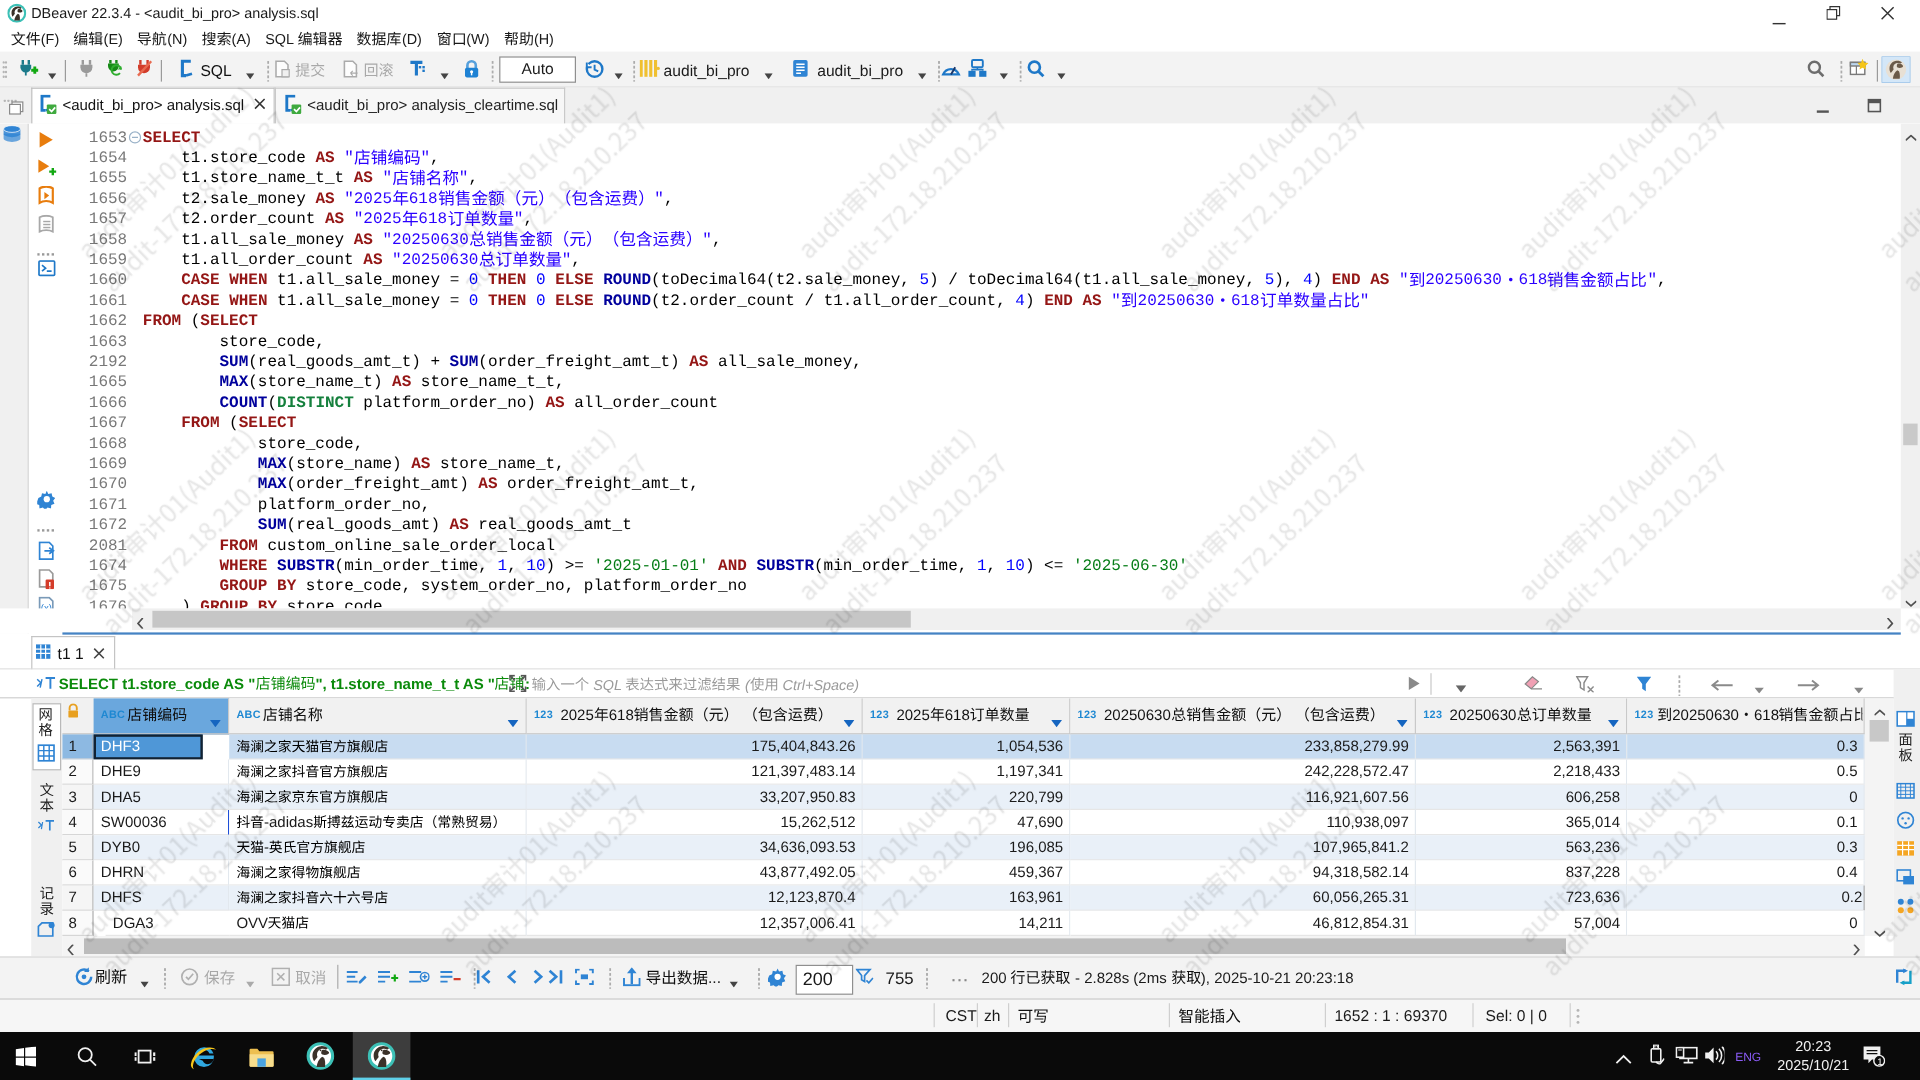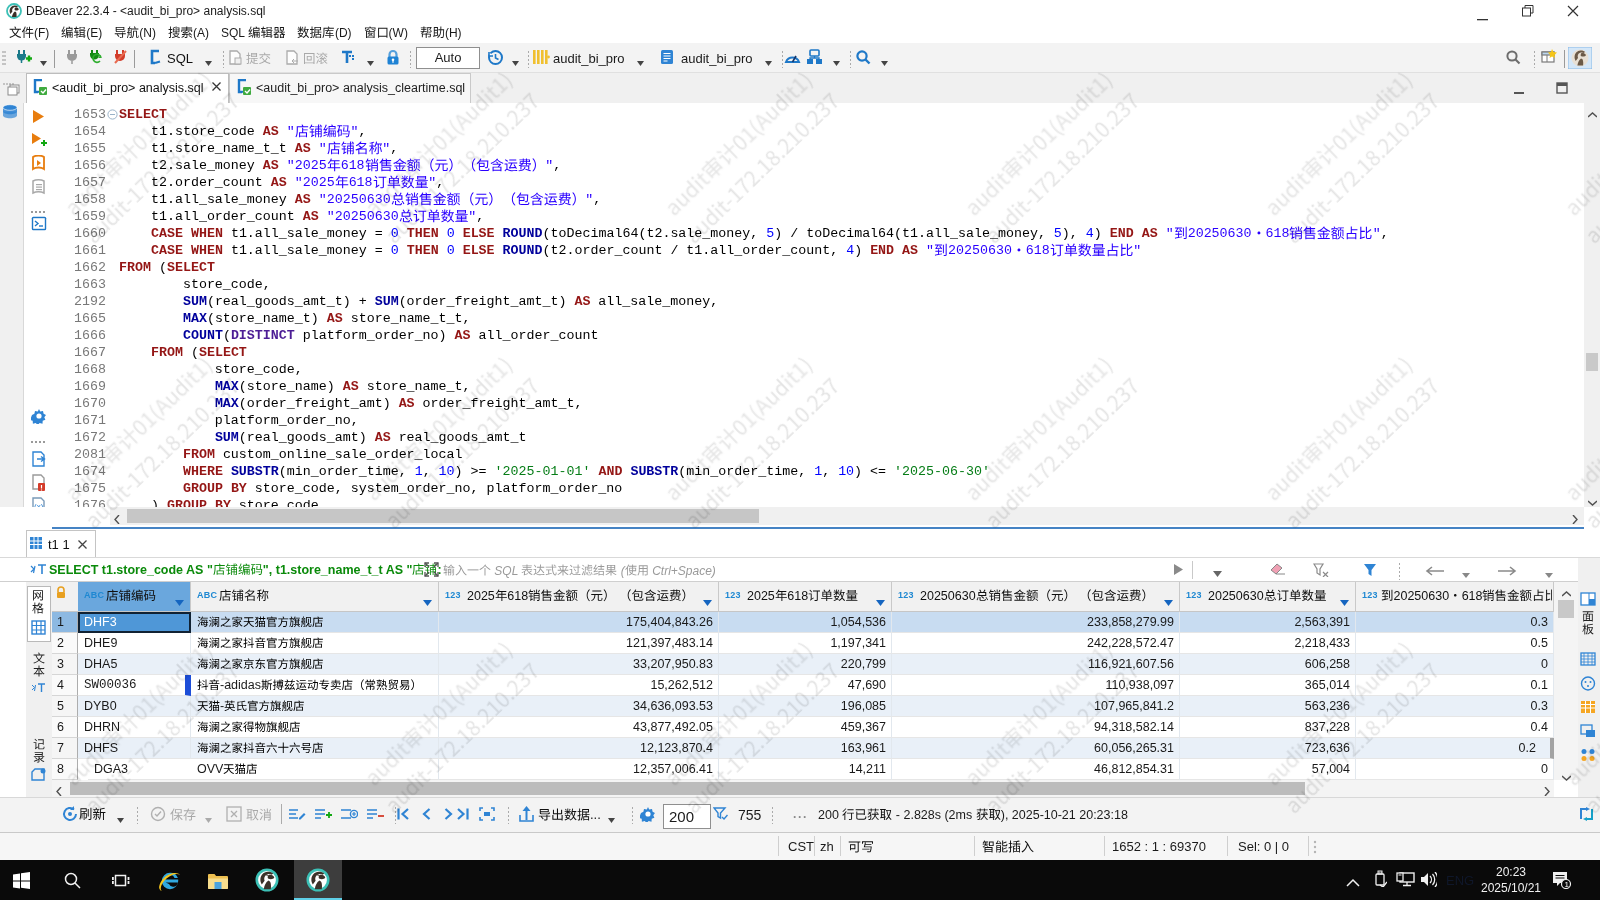--- a/index.html
+++ b/index.html
@@ -441,21 +441,21 @@
             <use href="#g5355" x="1000"></use>
             <use href="#g6570" x="2000"></use>
             <use href="#g91cf" x="3000"></use>
             <use href="#g5360" x="4000"></use>
             <use href="#g6bd4" x="5000"></use>
           </svg>"</span></div>
       <div style="height:17px;line-height:17px;white-space:pre"><b style="color:#941615">FROM</b> (<b style="color:#941615">SELECT</b></div>
       <div style="height:17px;line-height:17px;white-space:pre">        store_code,</div>
       <div style="height:17px;line-height:17px;white-space:pre">        <b style="color:#00009c">SUM</b>(real_goods_amt_t) + <b style="color:#00009c">SUM</b>(order_freight_amt_t) <b style="color:#941615">AS</b> all_sale_money,</div>
       <div style="height:17px;line-height:17px;white-space:pre">        <b style="color:#00009c">MAX</b>(store_name_t) <b style="color:#941615">AS</b> store_name_t_t,</div>
-      <div style="height:17px;line-height:17px;white-space:pre">        <b style="color:#00009c">COUNT</b>(<b style="color:#4c1d95">DISTINCT</b> platform_order_no) <b style="color:#941615">AS</b> all_order_count</div>
+      <div style="height:17px;line-height:17px;white-space:pre">        <b style="color:#00009c">COUNT</b>(<b style="color:#15803d">DISTINCT</b> platform_order_no) <b style="color:#941615">AS</b> all_order_count</div>
       <div style="height:17px;line-height:17px;white-space:pre">    <b style="color:#941615">FROM</b> (<b style="color:#941615">SELECT</b></div>
       <div style="height:17px;line-height:17px;white-space:pre">            store_code,</div>
       <div style="height:17px;line-height:17px;white-space:pre">            <b style="color:#00009c">MAX</b>(store_name) <b style="color:#941615">AS</b> store_name_t,</div>
       <div style="height:17px;line-height:17px;white-space:pre">            <b style="color:#00009c">MAX</b>(order_freight_amt) <b style="color:#941615">AS</b> order_freight_amt_t,</div>
       <div style="height:17px;line-height:17px;white-space:pre">            platform_order_no,</div>
       <div style="height:17px;line-height:17px;white-space:pre">            <b style="color:#00009c">SUM</b>(real_goods_amt) <b style="color:#941615">AS</b> real_goods_amt_t</div>
       <div style="height:17px;line-height:17px;white-space:pre">        <b style="color:#941615">FROM</b> custom_online_sale_order_local</div>
       <div style="height:17px;line-height:17px;white-space:pre">        <b style="color:#941615">WHERE</b> <b style="color:#00009c">SUBSTR</b>(min_order_time, <span style="color:#0000ff">1</span>, <span style="color:#0000ff">10</span>) &gt;= <span style="color:#067d17">'2025-01-01'</span> <b style="color:#941615">AND</b> <b style="color:#00009c">SUBSTR</b>(min_order_time, <span style="color:#0000ff">1</span>, <span style="color:#0000ff">10</span>) &lt;= <span style="color:#067d17">'2025-06-30'</span></div>
       <div style="height:17px;line-height:17px;white-space:pre">        <b style="color:#941615">GROUP</b> <b style="color:#941615">BY</b> store_code, system_order_no, platform_order_no</div>
       <div style="height:17px;line-height:17px;white-space:pre">    ) <b style="color:#941615">GROUP</b> <b style="color:#941615">BY</b> store_code</div>
@@ -706,21 +706,21 @@
       <use href="#gb7" x="0"></use>
     </svg>618<svg class="cj" style="vertical-align:-1.50px;" width="75.00" height="12.50" viewBox="0 -880 6000 1000" fill="#111">
       <use href="#g9500" x="0"></use>
       <use href="#g552e" x="1000"></use>
       <use href="#g91d1" x="2000"></use>
       <use href="#g989d" x="3000"></use>
       <use href="#g5360" x="4000"></use>
       <use href="#g6bd4" x="5000"></use>
     </svg></span>
 <div class="abs" style="left:52px;top:612px;width:26px;height:21px;background:#8db9e2;border-right:1px solid #adadad;border-bottom:1px solid #d6d6d6;text-align:left;padding-left:5px;line-height:21px;font-size:12.5px">1</div>
-<div class="abs" style="left:78px;top:612px;width:113px;height:21px;background:#c8dcf1;border-right:1px solid #e2e8ee;border-bottom:1px solid #e6e6e6;line-height:20px;font-size:12.5px;overflow:hidden;white-space:nowrap;background:#4f97d7;outline:2px solid #112233;outline-offset:-2px;color:#fff;padding-left:6px;">DHF3</div>
+<div class="abs" style="left:78px;top:612px;width:91px;height:21px;background:#c8dcf1;border-right:1px solid #e2e8ee;border-bottom:1px solid #e6e6e6;line-height:20px;font-size:12.5px;overflow:hidden;white-space:nowrap;background:#4f97d7;outline:2px solid #112233;outline-offset:-2px;color:#fff;padding-left:6px;">DHF3</div>
 <div class="abs" style="left:191px;top:612px;width:248px;height:21px;background:#c8dcf1;border-right:1px solid #e2e8ee;border-bottom:1px solid #e6e6e6;line-height:20px;font-size:12.5px;overflow:hidden;white-space:nowrap;padding-left:6px;"><svg class="cj" style="vertical-align:-1.38px;" width="126.50" height="11.50" viewBox="0 -880 11000 1000" fill="#000">
       <use href="#g6d77" x="0"></use>
       <use href="#g6f9c" x="1000"></use>
       <use href="#g4e4b" x="2000"></use>
       <use href="#g5bb6" x="3000"></use>
       <use href="#g5929" x="4000"></use>
       <use href="#g732b" x="5000"></use>
       <use href="#g5b98" x="6000"></use>
       <use href="#g65b9" x="7000"></use>
       <use href="#g65d7" x="8000"></use>
@@ -766,21 +766,21 @@
       <use href="#g65d7" x="8000"></use>
       <use href="#g8230" x="9000"></use>
       <use href="#g5e97" x="10000"></use>
     </svg></div>
 <div class="abs" style="left:439px;top:654px;width:280px;height:21px;background:#e9f0f8;border-right:1px solid #e2e8ee;border-bottom:1px solid #e6e6e6;line-height:20px;font-size:12.5px;overflow:hidden;white-space:nowrap;text-align:right;padding-right:5px;">33,207,950.83</div>
 <div class="abs" style="left:719px;top:654px;width:173px;height:21px;background:#e9f0f8;border-right:1px solid #e2e8ee;border-bottom:1px solid #e6e6e6;line-height:20px;font-size:12.5px;overflow:hidden;white-space:nowrap;text-align:right;padding-right:5px;">220,799</div>
 <div class="abs" style="left:892px;top:654px;width:288px;height:21px;background:#e9f0f8;border-right:1px solid #e2e8ee;border-bottom:1px solid #e6e6e6;line-height:20px;font-size:12.5px;overflow:hidden;white-space:nowrap;text-align:right;padding-right:5px;">116,921,607.56</div>
 <div class="abs" style="left:1180px;top:654px;width:176px;height:21px;background:#e9f0f8;border-right:1px solid #e2e8ee;border-bottom:1px solid #e6e6e6;line-height:20px;font-size:12.5px;overflow:hidden;white-space:nowrap;text-align:right;padding-right:5px;">606,258</div>
 <div class="abs" style="left:1356px;top:654px;width:198px;height:21px;background:#e9f0f8;border-right:1px solid #e2e8ee;border-bottom:1px solid #e6e6e6;line-height:20px;font-size:12.5px;overflow:hidden;white-space:nowrap;text-align:right;padding-right:5px;">0</div>
 <div class="abs" style="left:52px;top:675px;width:26px;height:21px;background:#fafafa;border-right:1px solid #adadad;border-bottom:1px solid #d6d6d6;text-align:left;padding-left:5px;line-height:21px;font-size:12.5px">4</div>
-<div class="abs" style="left:78px;top:675px;width:113px;height:21px;background:#ffffff;border-right:6px solid #1d4ed8;border-bottom:1px solid #e6e6e6;line-height:20px;font-size:12.5px;overflow:hidden;white-space:nowrap;padding-left:6px;font-family:Liberation Mono, monospace;">SW00036</div>
+<div class="abs" style="left:78px;top:675px;width:113px;height:21px;background:#ffffff;border-right:1px solid #1d4ed8;border-bottom:1px solid #e6e6e6;line-height:20px;font-size:12.5px;overflow:hidden;white-space:nowrap;padding-left:6px;">SW00036</div>
 <div class="abs" style="left:191px;top:675px;width:248px;height:21px;background:#ffffff;border-right:1px solid #e2e8ee;border-bottom:1px solid #e6e6e6;line-height:20px;font-size:12.5px;overflow:hidden;white-space:nowrap;padding-left:6px;"><svg class="cj" style="vertical-align:-1.38px;" width="23.00" height="11.50" viewBox="0 -880 2000 1000" fill="#000">
       <use href="#g6296" x="0"></use>
       <use href="#g97f3" x="1000"></use>
     </svg>-adidas<svg class="cj" style="vertical-align:-1.38px;" width="161.00" height="11.50" viewBox="0 -880 14000 1000" fill="#000">
       <use href="#g65af" x="0"></use>
       <use href="#g640f" x="1000"></use>
       <use href="#g5179" x="2000"></use>
       <use href="#g8fd0" x="3000"></use>
       <use href="#g52a8" x="4000"></use>
       <use href="#g4e13" x="5000"></use>
@@ -847,21 +847,21 @@
       <use href="#g516d" x="6000"></use>
       <use href="#g5341" x="7000"></use>
       <use href="#g516d" x="8000"></use>
       <use href="#g53f7" x="9000"></use>
       <use href="#g5e97" x="10000"></use>
     </svg></div>
 <div class="abs" style="left:439px;top:738px;width:280px;height:21px;background:#e9f0f8;border-right:1px solid #e2e8ee;border-bottom:1px solid #e6e6e6;line-height:20px;font-size:12.5px;overflow:hidden;white-space:nowrap;text-align:right;padding-right:5px;">12,123,870.4</div>
 <div class="abs" style="left:719px;top:738px;width:173px;height:21px;background:#e9f0f8;border-right:1px solid #e2e8ee;border-bottom:1px solid #e6e6e6;line-height:20px;font-size:12.5px;overflow:hidden;white-space:nowrap;text-align:right;padding-right:5px;">163,961</div>
 <div class="abs" style="left:892px;top:738px;width:288px;height:21px;background:#e9f0f8;border-right:1px solid #e2e8ee;border-bottom:1px solid #e6e6e6;line-height:20px;font-size:12.5px;overflow:hidden;white-space:nowrap;text-align:right;padding-right:5px;">60,056,265.31</div>
 <div class="abs" style="left:1180px;top:738px;width:176px;height:21px;background:#e9f0f8;border-right:1px solid #e2e8ee;border-bottom:1px solid #e6e6e6;line-height:20px;font-size:12.5px;overflow:hidden;white-space:nowrap;text-align:right;padding-right:5px;">723,636</div>
-<div class="abs" style="left:1356px;top:738px;width:198px;height:21px;background:#e9f0f8;border-right:4px solid #a3a3a3;border-bottom:1px solid #e6e6e6;line-height:20px;font-size:12.5px;overflow:hidden;white-space:nowrap;text-align:right;padding-right:14px;">0.2</div>
+<div class="abs" style="left:1356px;top:738px;width:198px;height:21px;background:#e9f0f8;border-right:1px solid #a3a3a3;border-bottom:1px solid #e6e6e6;line-height:20px;font-size:12.5px;overflow:hidden;white-space:nowrap;text-align:right;padding-right:1px;">0.2</div>
 <div class="abs" style="left:52px;top:759px;width:26px;height:21px;background:#fafafa;border-right:1px solid #adadad;border-bottom:1px solid #d6d6d6;text-align:left;padding-left:5px;line-height:21px;font-size:12.5px">8</div>
 <div class="abs" style="left:88px;top:759px;width:113px;height:21px;background:#ffffff;border-right:1px solid #e2e8ee;border-bottom:1px solid #e6e6e6;line-height:20px;font-size:12.5px;overflow:hidden;white-space:nowrap;padding-left:6px;">DGA3</div>
 <div class="abs" style="left:191px;top:759px;width:248px;height:21px;background:#ffffff;border-right:1px solid #e2e8ee;border-bottom:1px solid #e6e6e6;line-height:20px;font-size:12.5px;overflow:hidden;white-space:nowrap;padding-left:6px;">OVV<svg class="cj" style="vertical-align:-1.38px;" width="34.50" height="11.50" viewBox="0 -880 3000 1000" fill="#000">
       <use href="#g5929" x="0"></use>
       <use href="#g732b" x="1000"></use>
       <use href="#g5e97" x="2000"></use>
     </svg></div>
 <div class="abs" style="left:439px;top:759px;width:280px;height:21px;background:#ffffff;border-right:1px solid #e2e8ee;border-bottom:1px solid #e6e6e6;line-height:20px;font-size:12.5px;overflow:hidden;white-space:nowrap;text-align:right;padding-right:5px;">12,357,006.41</div>
 <div class="abs" style="left:719px;top:759px;width:173px;height:21px;background:#ffffff;border-right:1px solid #e2e8ee;border-bottom:1px solid #e6e6e6;line-height:20px;font-size:12.5px;overflow:hidden;white-space:nowrap;text-align:right;padding-right:5px;">14,211</div>
 <div class="abs" style="left:892px;top:759px;width:288px;height:21px;background:#ffffff;border-right:1px solid #e2e8ee;border-bottom:1px solid #e6e6e6;line-height:20px;font-size:12.5px;overflow:hidden;white-space:nowrap;text-align:right;padding-right:5px;">46,812,854.31</div>
@@ -1142,21 +1142,21 @@
 <span class="abs" style="left:1396px;top:872px"><svg width="19" height="15" viewBox="0 0 19 15" style="">
       <rect x="4" y="1" width="14" height="9" fill="none" stroke="#f0f0f0" stroke-width="1.4"></rect>
       <path d="M11 10v3M7 13.5h8" stroke="#f0f0f0" stroke-width="1.3"></path>
       <rect x="1" y="1" width="6" height="8" fill="#0a0a0a" stroke="#f0f0f0" stroke-width="1.3"></rect>
       <path d="M2.5 3h3" stroke="#f0f0f0"></path>
     </svg></span>
 <span class="abs" style="left:1420px;top:872px"><svg width="17" height="15" viewBox="0 0 17 15" style="">
       <path d="M1 5h3l4-4v13l-4-4H1z" fill="#f0f0f0"></path>
       <path d="M10 4a5 5 0 0 1 0 7M12.5 2a8 8 0 0 1 0 11M15 0a11.5 11.5 0 0 1 0 15" stroke="#f0f0f0" fill="none" stroke-width="1.3"></path>
     </svg></span>
-<span class="abs" style="left:1446px;top:873px"><span style="color:#0f172a;font-size:13px">ENG</span></span>
+<span class="abs" style="left:1446px;top:873px"><span style="color:#8b5cf6;font-size:10px">ENG</span></span>
 <span class="abs" style="left:1480px;top:864px;width:62px;text-align:center;color:#f0f0f0;font-size:12px;line-height:16px">20:23<br>2025/10/21</span>
 <span class="abs" style="left:1551px;top:870px"><svg width="20" height="19" viewBox="0 0 20 19" style="">
       <path d="M2 2h14v11H9l-3 3v-3H2z" fill="#f0f0f0"></path>
       <path d="M4.5 5.5h9M4.5 8h9" stroke="#0a0a0a" stroke-width="1.2"></path>
       <circle cx="15" cy="14" r="4.5" fill="#0a0a0a" stroke="#f0f0f0" stroke-width="1.2"></circle>
       <text x="13.4" y="17.2" font-size="8" fill="#fff" font-family="Liberation Sans">1</text>
     </svg></span>
 <svg class="abs" style="left:0;top:0;pointer-events:none;z-index:50" width="1600" height="860" viewBox="0 0 1600 860">
     <g transform="translate(162,168) rotate(-44)" fill="#000" opacity="0.105">
       <g transform="translate(-97.33500000000001,-26) scale(0.021)">

